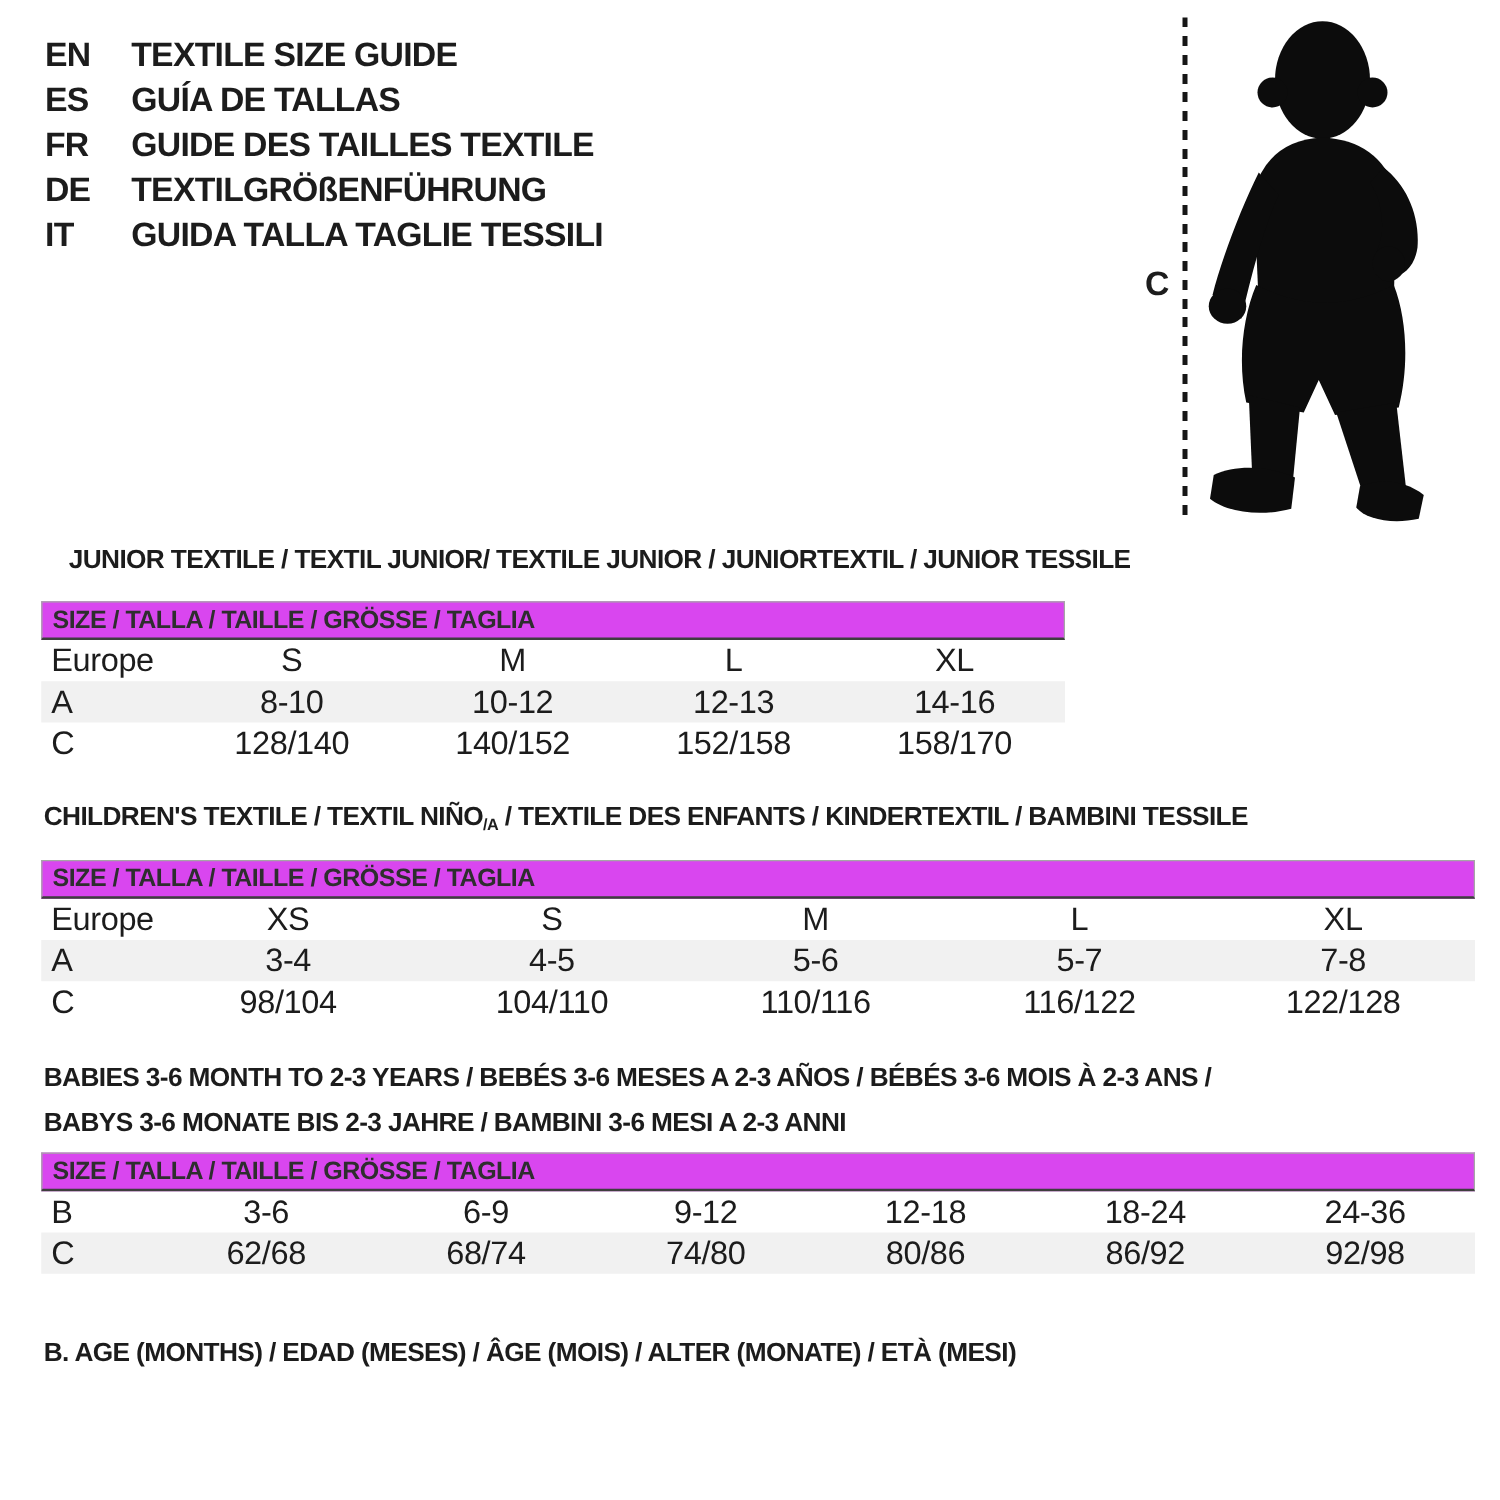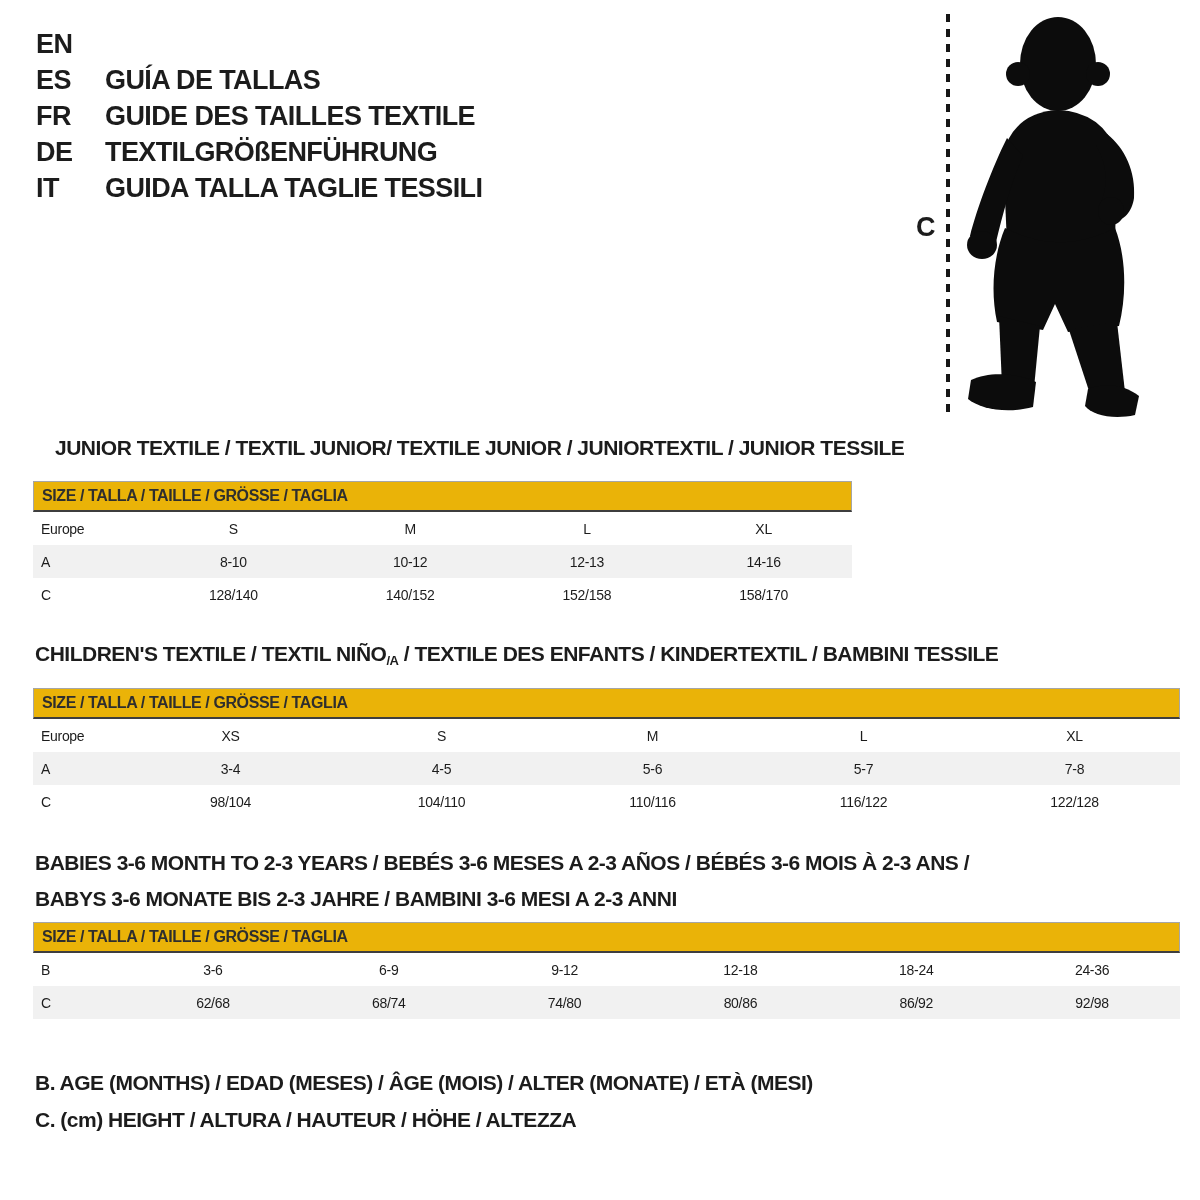--- a/index.html
+++ b/index.html
@@ -17,40 +17,41 @@
   .measure-label{position:absolute;left:916px;top:212px;font-weight:bold;font-size:27px;}
   .silhouette{position:absolute;left:955px;top:8px;}
 
   
   .sec-heading{position:absolute;left:35px;font-weight:bold;font-size:21px;letter-spacing:-0.5px;white-space:nowrap;}
   .sub{font-size:13px;position:relative;top:4px;font-weight:bold;}
   .babies-heading{line-height:36px;}
 
   
   .sg-table{position:absolute;left:33px;}
-  .t-bar{box-sizing:border-box;height:31px;background:#eab308;border:1px solid #a6a6a6;border-bottom:2px solid #3e3e3e;
-    display:flex;align-items:center;padding-left:8px;font-weight:bold;font-size:16px;color:#2e2e2e;letter-spacing:-0.4px;}
-  .t-row{display:flex;height:33px;align-items:center;font-size:14px;letter-spacing:-0.3px;}
+  .t-bar{box-sizing:border-box;height:31px;background:#d946ef;border:1px solid #a6a6a6;border-bottom:2px solid #3e3e3e;
+    display:flex;align-items:center;padding-left:8px;font-weight:bold;font-size:20px;color:#2e2e2e;letter-spacing:-0.4px;}
+  .t-row{display:flex;height:33px;align-items:center;font-size:26px;letter-spacing:-0.3px;}
   .t-row.shaded{background:#f1f1f1;}
   .t-label{padding-left:8px;box-sizing:border-box;}
   .w-junior .t-label{flex:0 0 112px;}
   .w-wide .t-label{flex:0 0 92px;}
   .t-cell{flex:1;text-align:center;}
 
   
   .legend{position:absolute;left:35px;top:1064px;font-weight:bold;font-size:21px;letter-spacing:-0.5px;line-height:37px;white-space:nowrap;}
 </style>
 </head>
 <body>
 
 <div class="page">
 
   <div class="lang-list">
     <div class="lang-row">
       <span class="lang-code">EN</span>
+      <span class="lang-label">TEXTILE SIZE GUIDE</span>
     </div>
     <div class="lang-row">
       <span class="lang-code">ES</span>
       <span class="lang-label">GUÍA DE TALLAS</span>
     </div>
     <div class="lang-row">
       <span class="lang-code">FR</span>
       <span class="lang-label">GUIDE DES TAILLES TEXTILE</span>
     </div>
     <div class="lang-row">
@@ -159,16 +160,15 @@
       <span class="t-cell">68/74</span>
       <span class="t-cell">74/80</span>
       <span class="t-cell">80/86</span>
       <span class="t-cell">86/92</span>
       <span class="t-cell">92/98</span>
     </div>
   </div>
 
   <div class="legend">
     <div>B. AGE (MONTHS) / EDAD (MESES) / ÂGE (MOIS) / ALTER (MONATE) / ETÀ (MESI)</div>
-    <div>C. (cm) HEIGHT / ALTURA / HAUTEUR / HÖHE / ALTEZZA</div>
   </div>
 
 </div>
 
 </body></html>

